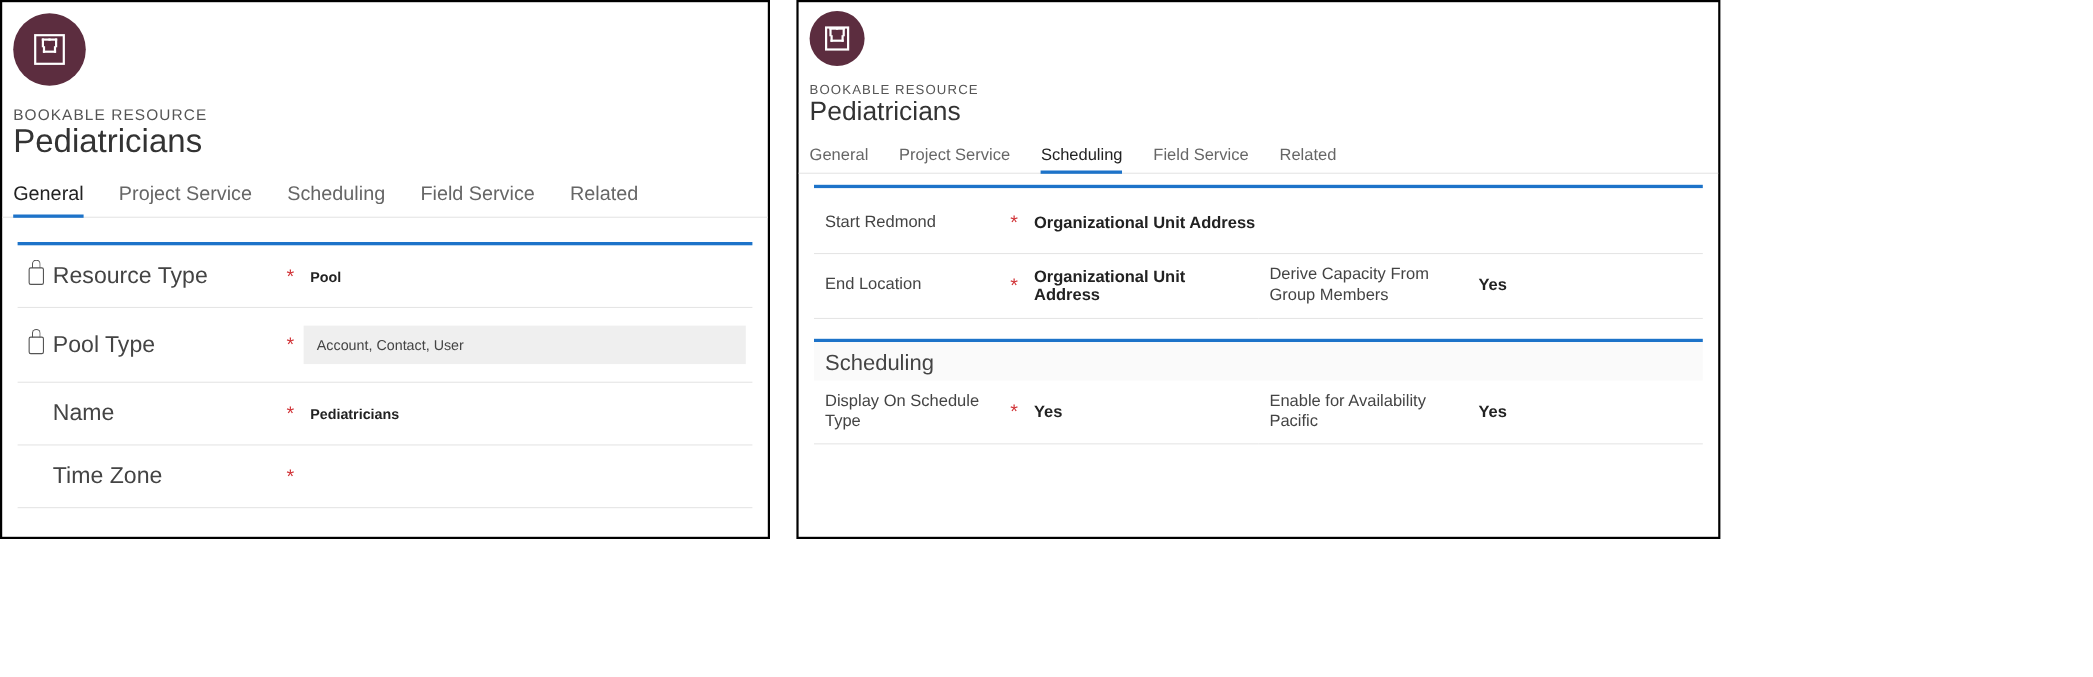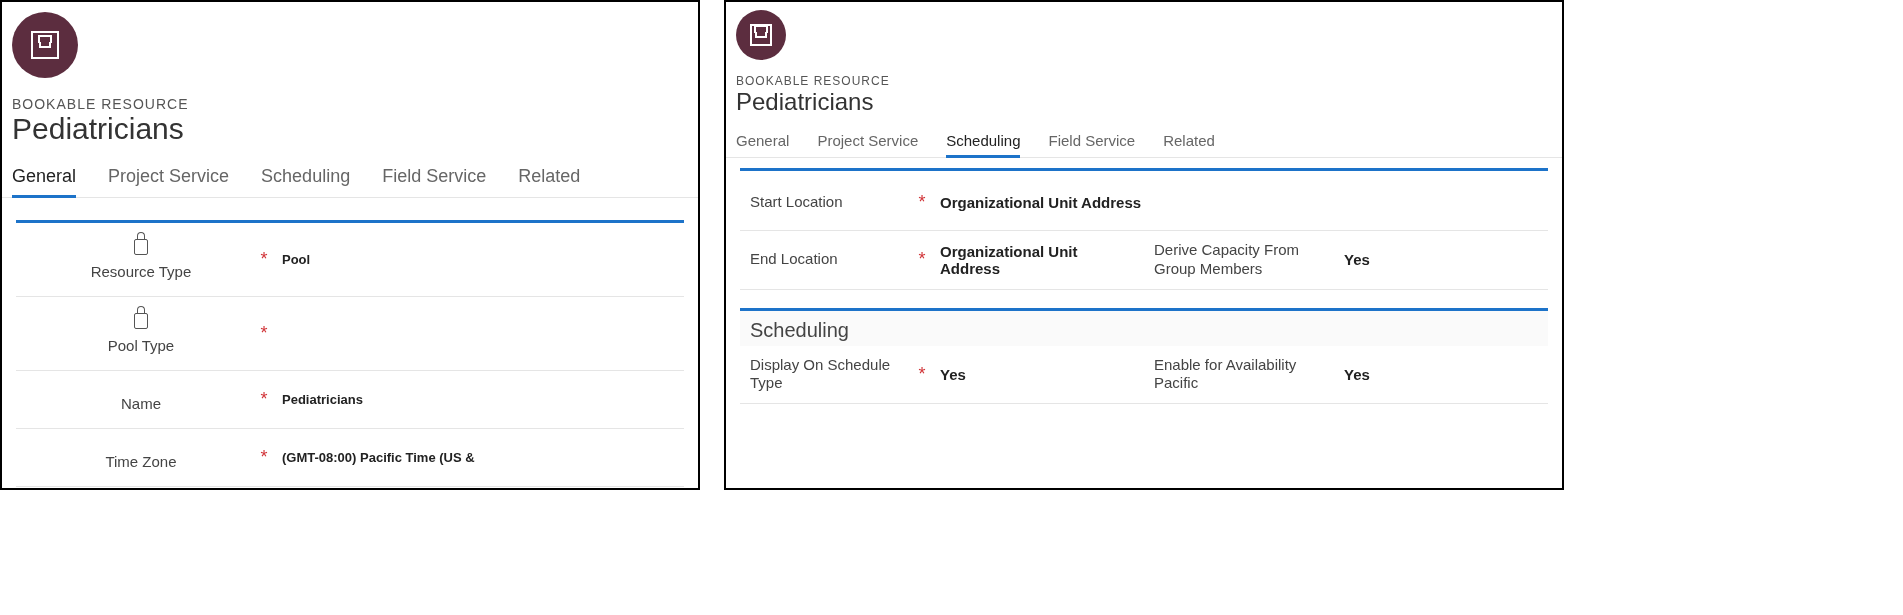--- a/index.html
+++ b/index.html
@@ -27,21 +27,21 @@
   .tabs { display:flex; gap:32px; padding:4px 10px 0 10px; border-bottom:1px solid #e5e5e5; }
   .tabs.sm { gap:28px; font-size:15px; }
   .tab { padding:8px 0 10px 0; font-size:18px; color:#666; cursor:pointer; position:relative; }
   .tabs.sm .tab { font-size:15px; padding:6px 0 8px 0; }
   .tab.active { color:#222; }
   .tab.active:after { content:""; position:absolute; left:0; right:0; bottom:-1px; height:3px; background:#1d73c9; }
 
   
   .card { margin:22px 14px 0 14px; border-top:3px solid #1d73c9; }
   .row { display:flex; align-items:center; border-bottom:1px solid #e5e5e5; padding:16px 6px 16px 10px; }
-  .row .lbl { width:230px; display:flex; align-items:center; gap:8px; font-size:15px; color:#444;flex-direction:column; }
+  .row .lbl { width:230px; display:flex; align-items:center; gap:8px; font-size:21px; color:#444; }
   .req { color:#d13438; font-size:18px; width:16px; display:inline-block; text-align:center; }
   .val { flex:1; font-size:13px; font-weight:600; color:#222; padding-left:10px; }
   .val.light { font-weight:400; color:#444; background:#efefef; padding:10px 12px; margin-left:4px; }
   .lock { width:14px; height:16px; border:1.5px solid #555; border-radius:2px; position:relative; display:inline-block; flex:0 0 auto; }
   .lock:before { content:""; position:absolute; top:-8px; left:2px; width:6px; height:7px; border:1.5px solid #555; border-bottom:none; border-radius:4px 4px 0 0; }
 
   
   .grid-card { margin:10px 14px 0 14px; border-top:3px solid #1d73c9; padding-top:4px; }
   .grid-row { display:flex; }
   .grid-cell { flex:1; display:flex; align-items:center; border-bottom:1px solid #e5e5e5; padding:10px 6px 10px 10px; min-height:56px; }
@@ -89,38 +89,38 @@
       <span class="req">*</span>
       <div class="val">Pool</div>
     </div>
 
     <div class="row">
       <div class="lbl">
         <span class="lock"></span>
         <span>Pool Type</span>
       </div>
       <span class="req">*</span>
+      <div class="val light">Account, Contact, User</div>
     </div>
 
     <div class="row">
       <div class="lbl">
         <span style="width:14px"></span>
         <span>Name</span>
       </div>
       <span class="req">*</span>
       <div class="val">Pediatricians</div>
     </div>
 
     <div class="row">
       <div class="lbl">
         <span style="width:14px"></span>
         <span>Time Zone</span>
       </div>
       <span class="req">*</span>
-      <div class="val">(GMT-08:00) Pacific Time (US &amp;</div>
     </div>
   </div>
 </div>
 
 <div class="panel right">
   <div class="hdr sm">
     <div class="icon-circle sm">
       <div class="icon-glyph">
           <div class="icon-inner"></div>
         </div>
@@ -135,21 +135,21 @@
     <div class="tab">General</div>
     <div class="tab">Project Service</div>
     <div class="tab active">Scheduling</div>
     <div class="tab">Field Service</div>
     <div class="tab">Related</div>
   </div>
 
   <div class="grid-card">
     <div class="grid-row">
       <div class="grid-cell">
-        <div class="lbl">Start Location</div>
+        <div class="lbl">Start Redmond</div>
         <span class="req">*</span>
         <div class="val">Organizational Unit Address</div>
       </div>
     </div>
     <div class="grid-row">
       <div class="grid-cell">
         <div class="lbl">End Location</div>
         <span class="req">*</span>
         <div class="val">Organizational Unit Address</div>
       </div>

